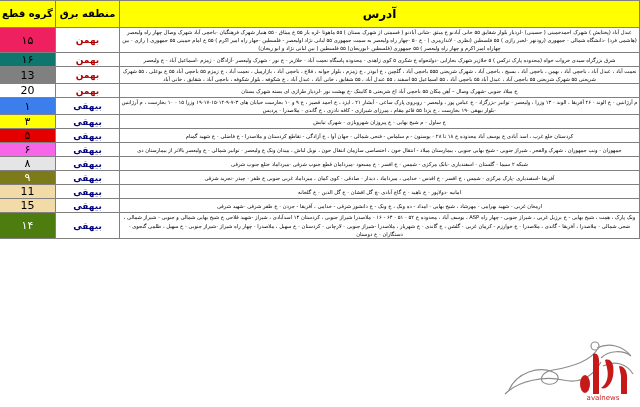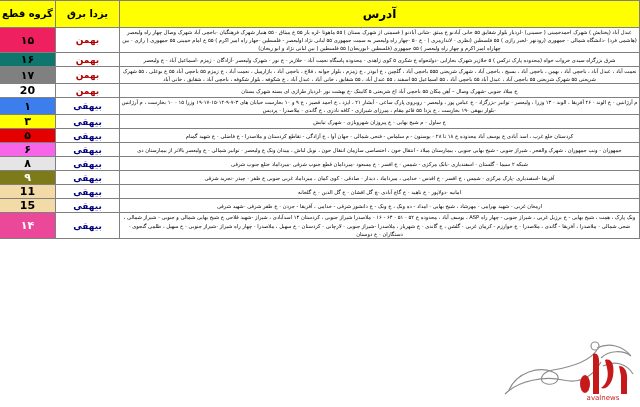--- a/index.html
+++ b/index.html
@@ -56,21 +56,21 @@
   }
   .hdr.addr {
     font-size: 12px;
     text-align: center;
   }
 
   
   .group-cell {
     text-align: center;
     font-size: 11px;
-    font-weight: bold;
+    font-weight: normal;
     color: #000000;
   }
 
   
   .region-cell {
     text-align: center;
     font-size: 9px;
     font-weight: bold;
     color: #000080;
     background: #ffffff;
@@ -110,21 +110,21 @@
   <table class="grid">
     <colgroup>
       <col class="c-address">
       <col class="c-region">
       <col class="c-group">
     </colgroup>
 
     <thead>
       <tr>
         <th class="hdr addr">آدرس</th>
-        <th class="hdr">یزدا برق</th>
+        <th class="hdr">منطقه برق</th>
         <th class="hdr">گروه قطع</th>
       </tr>
     </thead>
 
     <tbody>
 
       <tr>
         <td class="addr-cell">عبدل آباد (پختایش ) شهرک احمدخمینی ( حسینی) -لردیار بلوار شقایق ۵۵ خانی آبادنو خ مبثق -شانی آبادنو ( قسمتی از شهرک بستان ) ۵۵ ماهوتا -لره یار ۵۵ خ میثاق - ۵۵ هنیار شهرک فرهنگیان -باخچی آباد شهرک وصال   چهار راه ولیعصر (هاشمی فرد) -دانشگاه شمالی - جمهوری (رودنهر -لخبر رازی ) ۵۵ فلسطین (نظری - لاندارمری ) - خ ۵۰ -چهار راه ولیعصر به سمت جمهوری  ۵۵ لبانی نژاد اولیعصر - فلسطین -جهار راه امیر اکرم ) ۵۵ خ امام خمینی   ۵۵ جمهوری ( رازی - بین چهاراه امیر اکرم و چهار راه ولیعصر ) ۵۵ جمهوری (فلسطین -ابوریحان) ۵۵ فلسطین ( بین لبانی نژاد و ابو ریحان)</td>
         <td class="region-cell bahman">بهمن</td>
         <td class="group-cell" style="background:#ef2060">۱۵</td>
@@ -132,21 +132,21 @@
 
       <tr>
         <td class="addr-cell">شرق بزرگراه سیدی خروات خواه (محدوده پارک ترکس ) ۵ خلازیر شهرک بخارایی -دولتخواه خ شکری ۵ کوی زاهدی -   محدوده پاسگاه نعمت آباد - خلازیر - خ نور - شهرک ولیعصر -آزادگان -  زمزم -اسماعیل آباد - خ ولیعصر</td>
         <td class="region-cell bahman">بهمن</td>
         <td class="group-cell" style="background:#0f766e">۱۶</td>
       </tr>
 
       <tr>
         <td class="addr-cell">نعمت آباد ، عبدل آباد ، باخچی آباد ، بهمن ، باخچی آباد ، بسیج ، باخچی آباد ، شهرک شریعتی ۵۵۵ باخچی آباد ، گلچین ، خ ابوذر ، خ زمزم ، بلوار جوانه ، فلاح ، باخچی آباد ، بازارمیل ، نعمت آباد ، خ زمزم ۵۵ باخچی آباد ۵۵ خ بوعلی ، ۵۵ شهرک شریعتی ۵۵ شهرک شریعتی ۵۵ باخچی آباد ، عبدل آباد ۵۵ باخچی آباد ، ۵۵ اسماعیل ۵۵ اسفند ، ۵۵ عبدل آباد ، ۵۵ شقایق ، خانی آباد ، عبدل آباد ، خ شکوفه ، بلوار شکوفه ، باخچی آباد ، شقایق ، خانی آباد</td>
         <td class="region-cell bahman">بهمن</td>
-        <td class="group-cell" style="background:#808080">۱۷</td>
+        <td class="group-cell" style="background:#808080">13</td>
       </tr>
 
       <tr>
         <td class="addr-cell">خ میلاد جنوبی -شهرک وصال – آهن مکان ۵۵ باخچی آباد اخ شریعتی ۵ کابیتک -خ بهشت نور -لردیار طرازی ای بسته شهرک بستان</td>
         <td class="region-cell bahman">بهمن</td>
         <td class="group-cell" style="background:#ffffff">20</td>
       </tr>
 
       <tr>
         <td class="addr-cell">م آرژانتین - خ الوند - ۲۶ آفریقا ، الوند - ۱۳ وزرا ، ولیعصر - توانیر -بزرگزاد - خ عباس پور ، ولیعصر - روبروی پارک ساعی - آبشار ۲۱ ، ایزد ، خ احمد قصیر ، خ ۹ و ۱۰ بخارست   خیابان های ۳-۷-۹-۱۲-۱۵-۱۷-۱۹ وزرا ۱۵ - ۱۰ بخارست ، م آرژانتین -بلوار بیهقی -۱۹ بخارست ، خ یزدا ۵۵ قائم مقام ، میرزای شیرازی - کافه نادری ، خ گاندی - ملاصدرا - پردیس</td>
@@ -192,21 +192,21 @@
 
       <tr>
         <td class="addr-cell">ارمغان غربی - شهید بهرامی - مهرشاد ، شیخ بهایی - امداد - ده ونک ، خ ونک - خ دانشور شرقی - خدامی ، آفریقا - جردن - خ ظفر شرقی -شهید شرقی</td>
         <td class="region-cell">بیهقی</td>
         <td class="group-cell" style="background:#f3dba7">15</td>
       </tr>
 
       <tr>
         <td class="addr-cell">ونک پارک ، همت ، شیخ بهایی - خ برزیل غربی ، شیراز جنوبی - چهار راه ASP ، یوسف آباد ، محدوده خ ۵۲ - ۵۱ - ۶۴ - ۱۶ - ملاصدرا شیراز جنوبی ، کردستان   ۱۴ اسدآبادی ، شیراز -شهید قلاحی   خ شیخ بهایی شمالی و جنوبی - شیراز شمالی ، ضحی شمالی - ملاصدرا ، آفریقا - گاندی ، ملاصدرا - خ خوارزم - کرمان غربی - گلشن ، خ گاندی - خ شهریار ، ملاصدرا -شیراز جنوبی - لارچانی - کردستان - خ سهیل ، ملاصدرا - چهار راه شیراز -شیراز جنوبی - خ سهیل ، ظلمی گنجوی - دستگاران - خ دوستان</td>
         <td class="region-cell">بیهقی</td>
-        <td class="group-cell" style="background:#ec4899;color:#ffffff">۱۴</td>
+        <td class="group-cell" style="background:#4d7c0f;color:#ffffff">۱۴</td>
       </tr>
 
     </tbody>
   </table>
 
   <svg class="watermark" viewBox="0 0 140 72">
     <g fill="none" stroke="#8d8d8d" stroke-width="1.2">
       <path d="M12 58 C20 40, 42 34, 56 40 C66 44, 60 54, 50 52 C40 50, 44 40, 56 38 C74 35, 92 30, 100 18"></path>
       <path d="M8 62 C22 48, 48 44, 66 48 C84 52, 96 44, 104 30"></path>
       <circle cx="98" cy="14" r="4"></circle>

